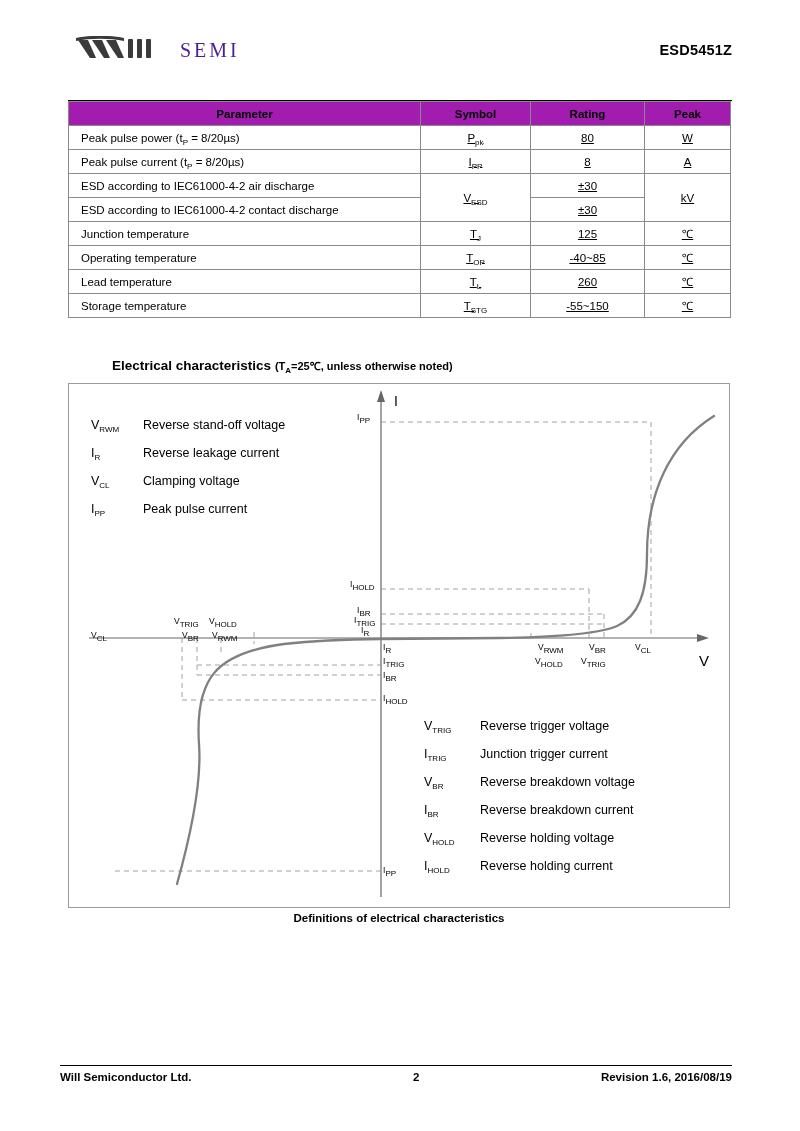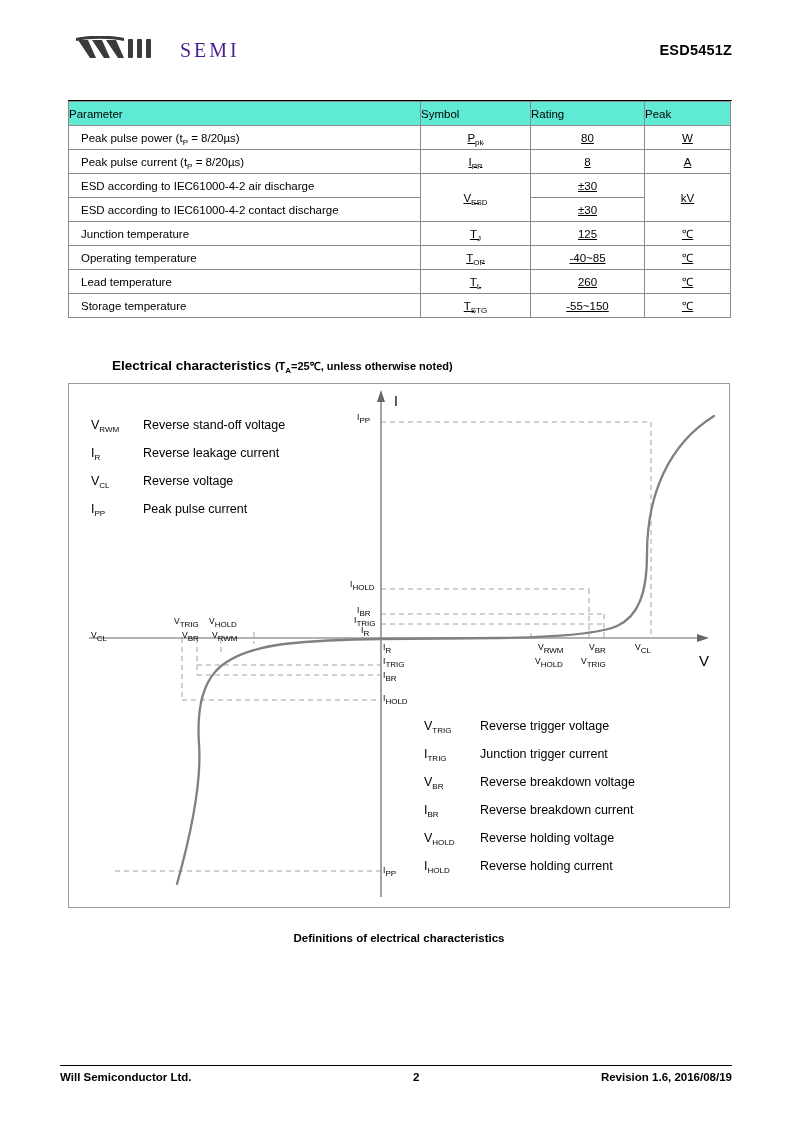--- a/index.html
+++ b/index.html
@@ -83,23 +83,23 @@
     table-layout: fixed;
   }
   table.amr th, table.amr td {
     border: 1px solid #8a8a8a;
     font-size: 11.5px;
     padding: 0;
     height: 23px;
     vertical-align: middle;
   }
   table.amr th {
-    background: #5eead4;
-    font-weight: normal;
-    text-align: left;
+    background: #a21caf;
+    font-weight: bold;
+    text-align: center;
   }
   table.amr td.param {
     text-align: left;
     padding-left: 12px;
   }
   table.amr td.ctr {
     text-align: center;
     text-decoration: underline;
   }
   .c-param { width: 352px; }
@@ -145,21 +145,21 @@
     height: 28px;
   }
   .legend-bottom .sym {
     width: 56px;
   }
   .fig-caption {
     width: 662px;
     text-align: center;
     font-size: 11.5px;
     font-weight: bold;
-    margin-top: 24px;
+    margin-top: 4px;
   }
 
   .axis-label {
     position: absolute;
     font-size: 8.5px;
   }
 
   
   .footer {
     position: absolute;
@@ -284,21 +284,21 @@
       <div class="row">
         <span class="sym"><span>V</span><sub>RWM</sub></span>
         <span>Reverse stand-off voltage</span>
       </div>
       <div class="row">
         <span class="sym"><span>I</span><sub>R</sub></span>
         <span>Reverse leakage current</span>
       </div>
       <div class="row">
         <span class="sym"><span>V</span><sub>CL</sub></span>
-        <span>Reverse voltage</span>
+        <span>Clamping voltage</span>
       </div>
       <div class="row">
         <span class="sym"><span>I</span><sub>PP</sub></span>
         <span>Peak pulse current</span>
       </div>
     </div>
 
     <svg width="660" height="523" viewBox="0 0 660 523" style="position:absolute;left:0;top:0;">
 
       <line x1="312" y1="10" x2="312" y2="513" stroke="#666" stroke-width="1.2"></line>

